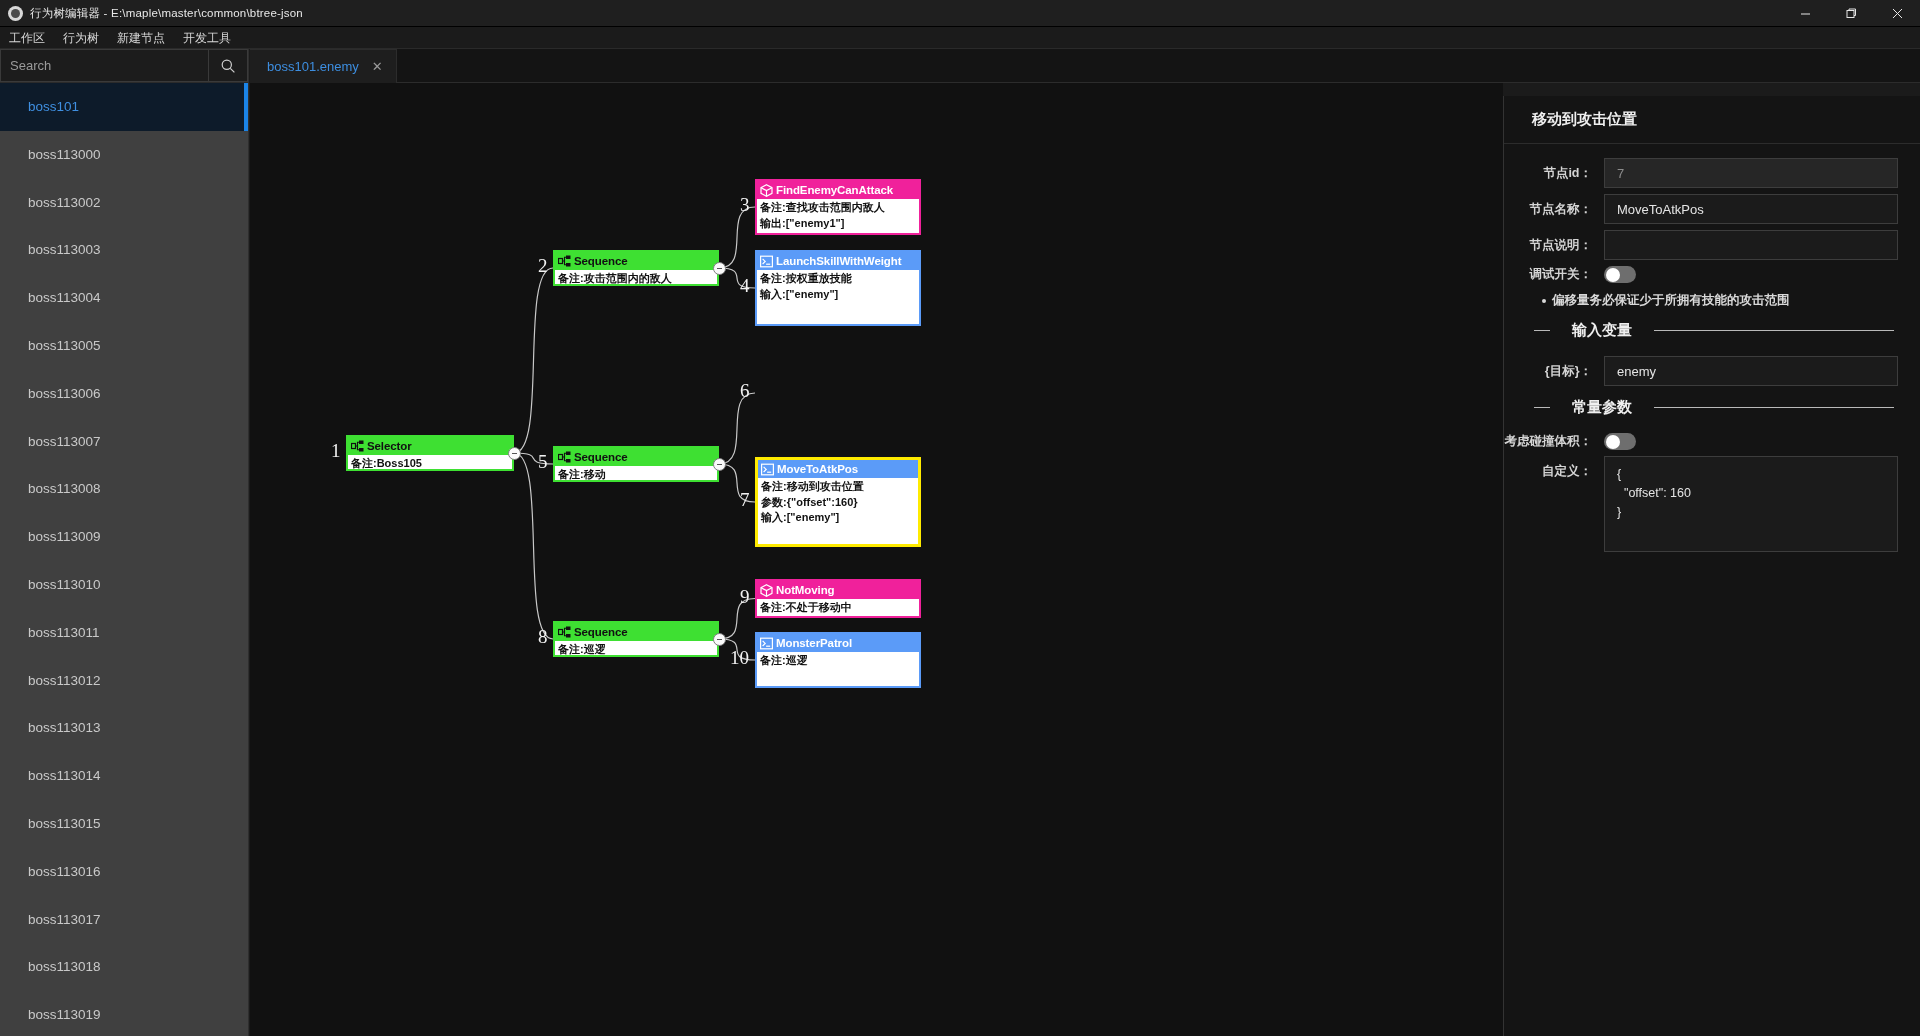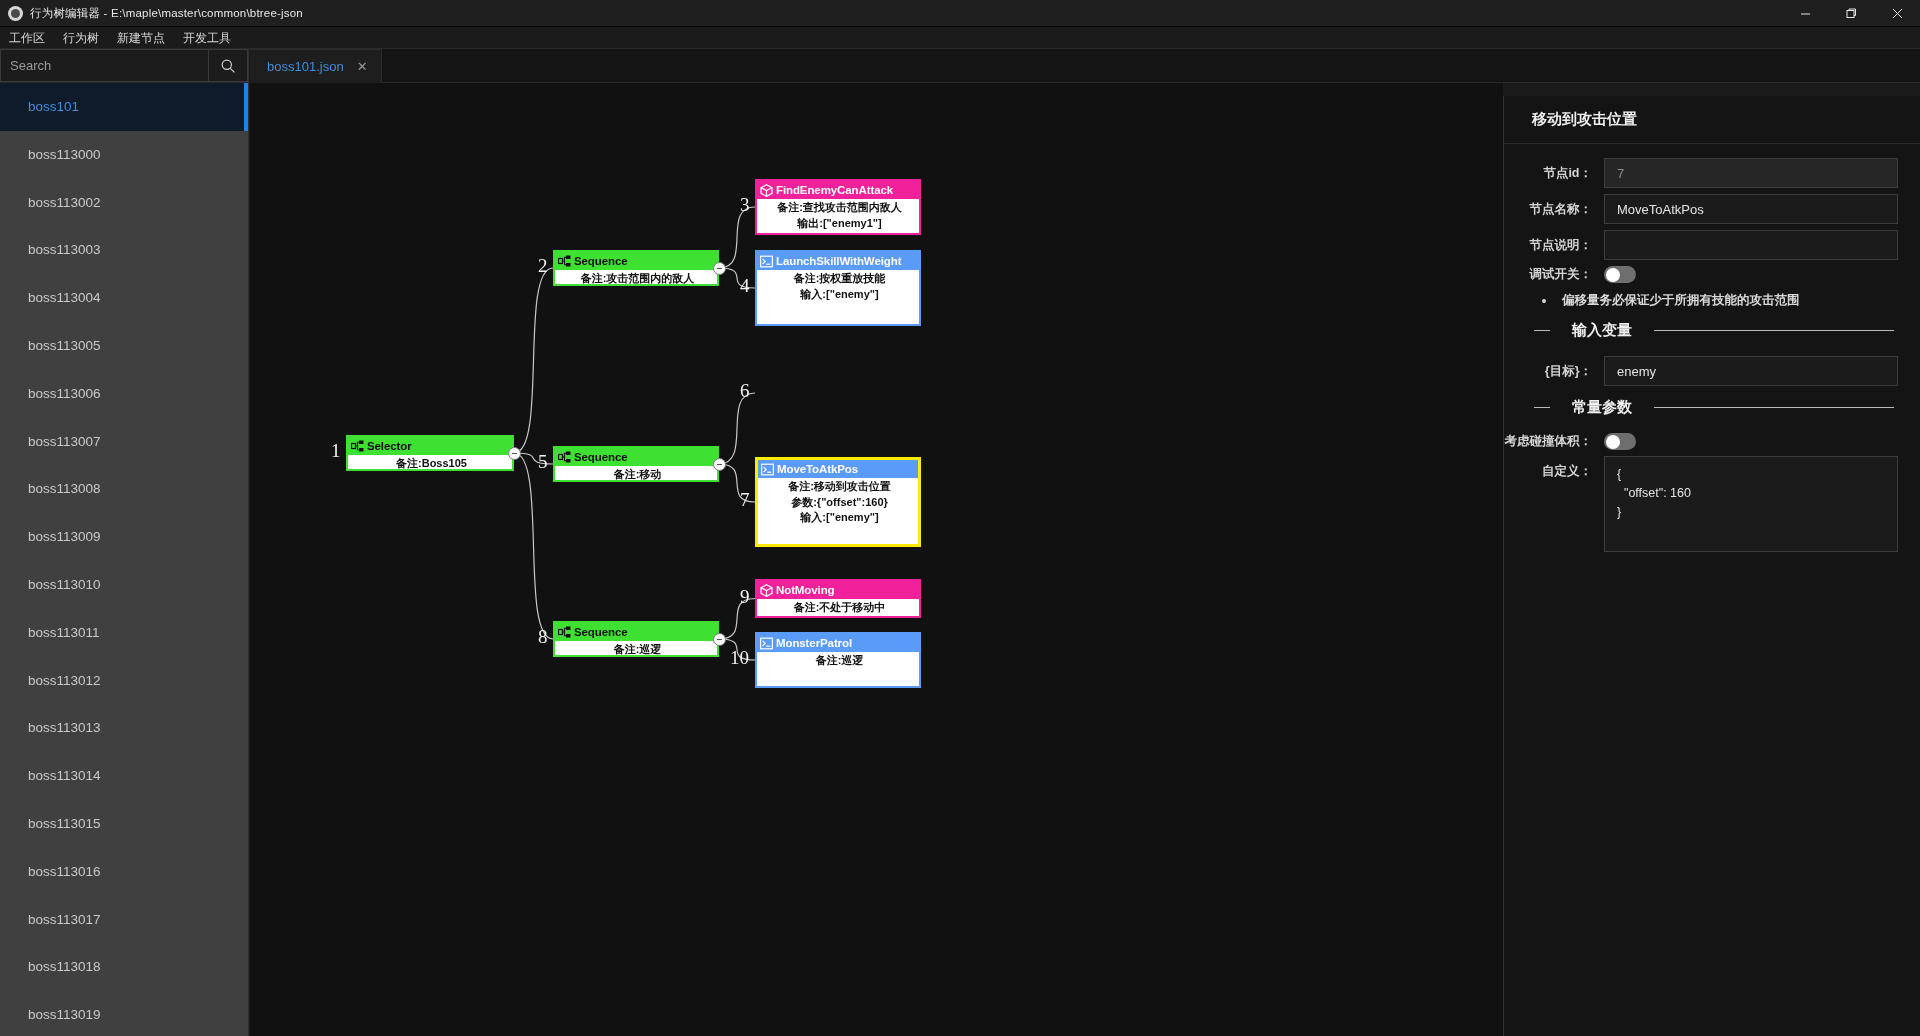--- a/index.html
+++ b/index.html
@@ -102,21 +102,20 @@
   .node-hdr{
     display:flex; align-items:center; gap:3px;
     height:18px; padding-left:3px;
     font-size:11.5px; font-weight:bold; color:#111;
   }
   .node-title{ font-size:11.5px; font-weight:bold; letter-spacing:-.1px; }
   .node-body{ padding:1px 0 3px 3px; }
   .node-line{
     font-size:11px; color:#111; line-height:15.5px; font-weight:bold;
     white-space:nowrap;
-    text-align:center;
   }
   
   .node.composite{ border-color:#3ee032; }
   .node.composite .node-hdr{ background:#3ee032; }
   
   .node.condition{ border-color:#f0219b; }
   .node.condition .node-hdr{ background:#f0219b; color:#fff; }
   .node.condition .node-title{ color:#fff; }
   
   .node.action{ border-color:#5b9bf8; }
@@ -166,21 +165,21 @@
   .finput.readonly{ background:#262626; color:#8c8c8c; }
   .toggle{
     width:32px;height:17px;border-radius:9px;background:#6e6e6e;
     position:relative; cursor:pointer; flex:none;
   }
   .toggle .knob{
     position:absolute; left:1.5px; top:1.5px; width:14px;height:14px;
     border-radius:50%; background:#fff;
   }
   .bullet-row{
-    display:flex; align-items:flex-start; gap:16px;
+    display:flex; align-items:flex-start; gap:6px;
     margin:5px 0 12px 38px; color:#d9d9d9; font-size:12.5px; font-weight:bold;
   }
   .bullet-dot{ width:4px;height:4px;border-radius:50%;background:#d9d9d9;margin-top:7px;flex:none; }
   .section{
     display:flex; align-items:center; gap:22px;
     margin:12px 0 16px 30px; padding-right:4px;
   }
   .sec-dash{ width:16px;height:1px;background:#b9b9b9;flex:none; }
   .sec-title{ color:#f0f0f0; font-size:15px; font-weight:bold; white-space:nowrap; }
   .sec-line{ flex:1; height:1px; background:#b9b9b9; }
@@ -256,21 +255,21 @@
       <li class="file-item"><span>boss113015</span></li>
       <li class="file-item"><span>boss113016</span></li>
       <li class="file-item"><span>boss113017</span></li>
       <li class="file-item"><span>boss113018</span></li>
       <li class="file-item"><span>boss113019</span></li>
     </ul>
 </div>
 
 <div id="tabbar">
     <div class="tab">
-      <span class="tab-label">boss101.json</span>
+      <span class="tab-label">boss101.enemy</span>
       <span class="tab-close">✕</span>
     </div>
   </div>
 
 <div id="canvas">
   <svg id="edges">
       <path d="M 264 370 C 298 370, 269 185, 303 185" fill="none" stroke="#c9c9c9" stroke-width="1.2"></path>
       <path d="M 264 370 C 298 370, 269 381, 303 381" fill="none" stroke="#c9c9c9" stroke-width="1.2"></path>
       <path d="M 264 370 C 298 370, 269 556, 303 556" fill="none" stroke="#c9c9c9" stroke-width="1.2"></path>
       <path d="M 469 185 C 503 185, 471 124, 505 124" fill="none" stroke="#c9c9c9" stroke-width="1.2"></path>

